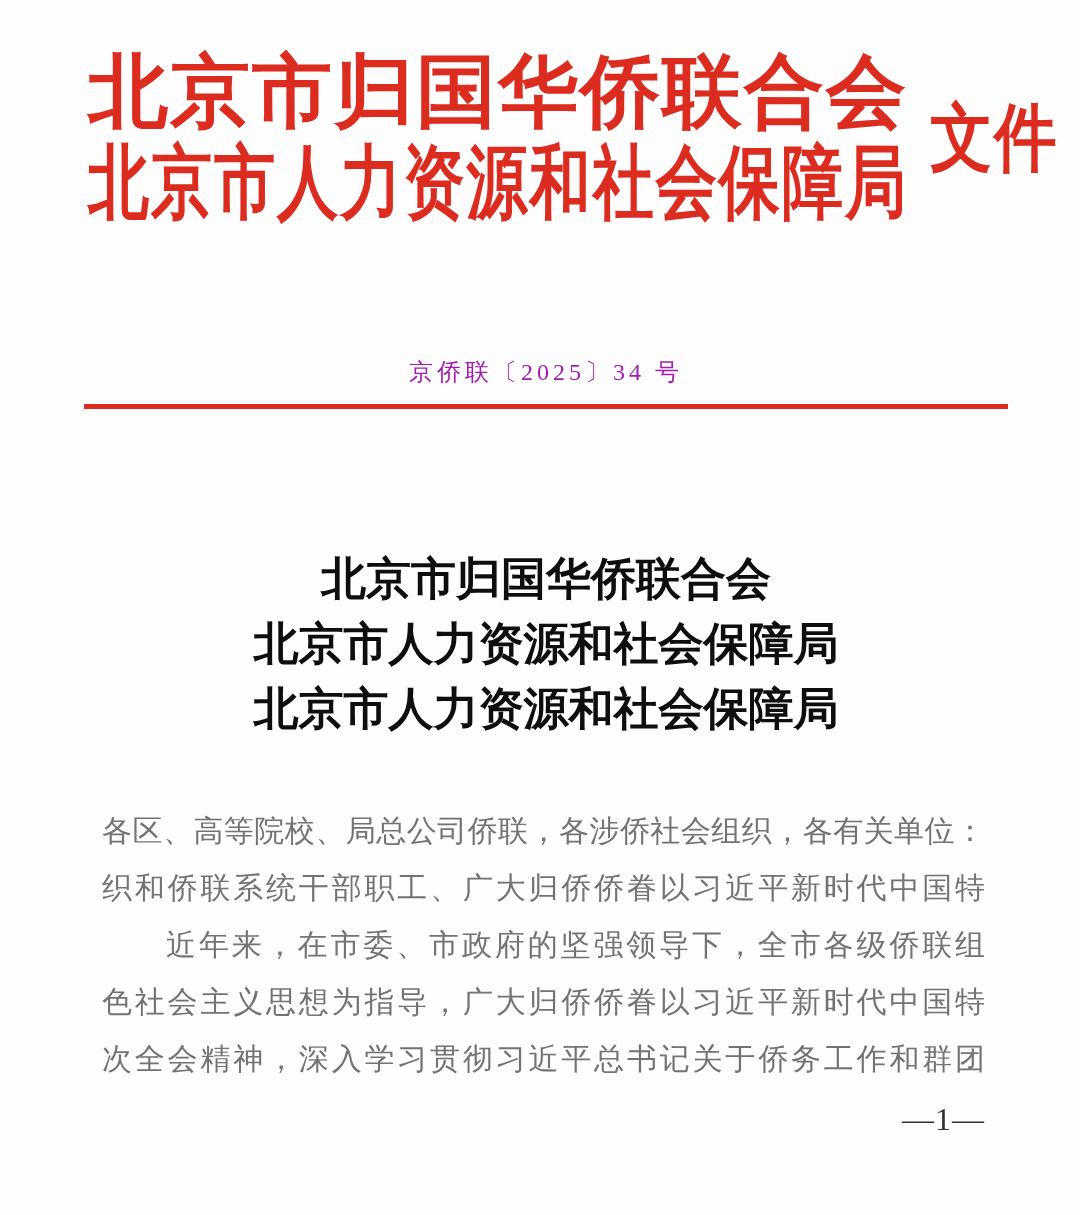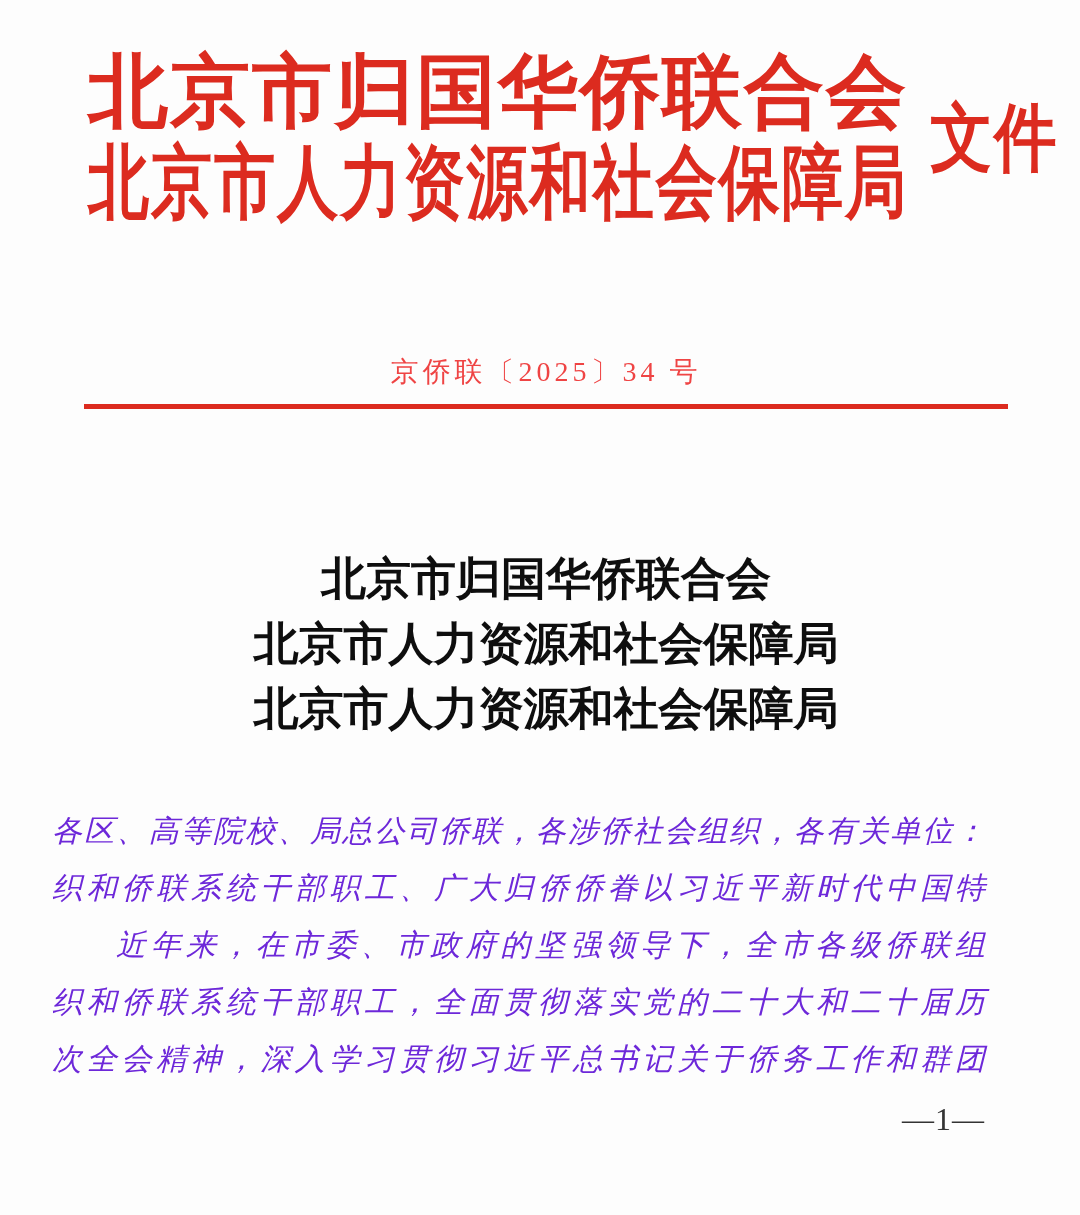--- a/index.html
+++ b/index.html
@@ -56,24 +56,24 @@
     transform: scaleX(0.84);
     transform-origin: 100% 50%;
     padding-top: 4px;
     white-space: nowrap;
   }
 
   
   .doc-number {
     margin-top: 118px;
     text-align: center;
-    font-size: 28px;
+    font-size: 24px;
     letter-spacing: 4px;
     line-height: 40px;
-    color: #ef4444;
+    color: #a21caf;
   }
   .red-rule {
     height: 5px;
     background: var(--accent);
     border: none;
     margin: 12px 72px 0 72px;
   }
 
   
   .title-block {
@@ -81,24 +81,23 @@
     text-align: center;
     font-weight: bold;
     font-size: 45px;
     line-height: 65px;
     color: #0e0e0e;
   }
   .title-line { white-space: nowrap; }
 
   
   .body-block {
-    margin: 60px 95px 0 40px;
+    margin: 60px 95px 0 90px;
     font-size: 30px;
-    color: #6d28d9;
-    font-style: italic;
+    color: #737373;
   }
   .body-line {
     line-height: 57px;
     text-align: justify;
     text-align-last: justify;
     white-space: nowrap;
   }
   .body-line.indent { text-indent: 64px; }
 
   
@@ -131,19 +130,19 @@
   <div class="title-block">
     <div class="title-line">北京市归国华侨联合会</div>
     <div class="title-line">北京市人力资源和社会保障局</div>
     <div class="title-line">北京市人力资源和社会保障局</div>
   </div>
 
   <main class="body-block">
     <div class="body-line">各区、高等院校、局总公司侨联，各涉侨社会组织，各有关单位：</div>
     <div class="body-line">织和侨联系统干部职工、广大归侨侨眷以习近平新时代中国特</div>
     <div class="body-line indent">近年来，在市委、市政府的坚强领导下，全市各级侨联组</div>
-    <div class="body-line">织和侨联系统干部职工，全面贯彻落实党的二十大和二十届历</div>
+    <div class="body-line">色社会主义思想为指导，广大归侨侨眷以习近平新时代中国特</div>
     <div class="body-line">次全会精神，深入学习贯彻习近平总书记关于侨务工作和群团</div>
   </main>
 
   <div class="page-num">—1—</div>
 
 </div>
 
 </body></html>

